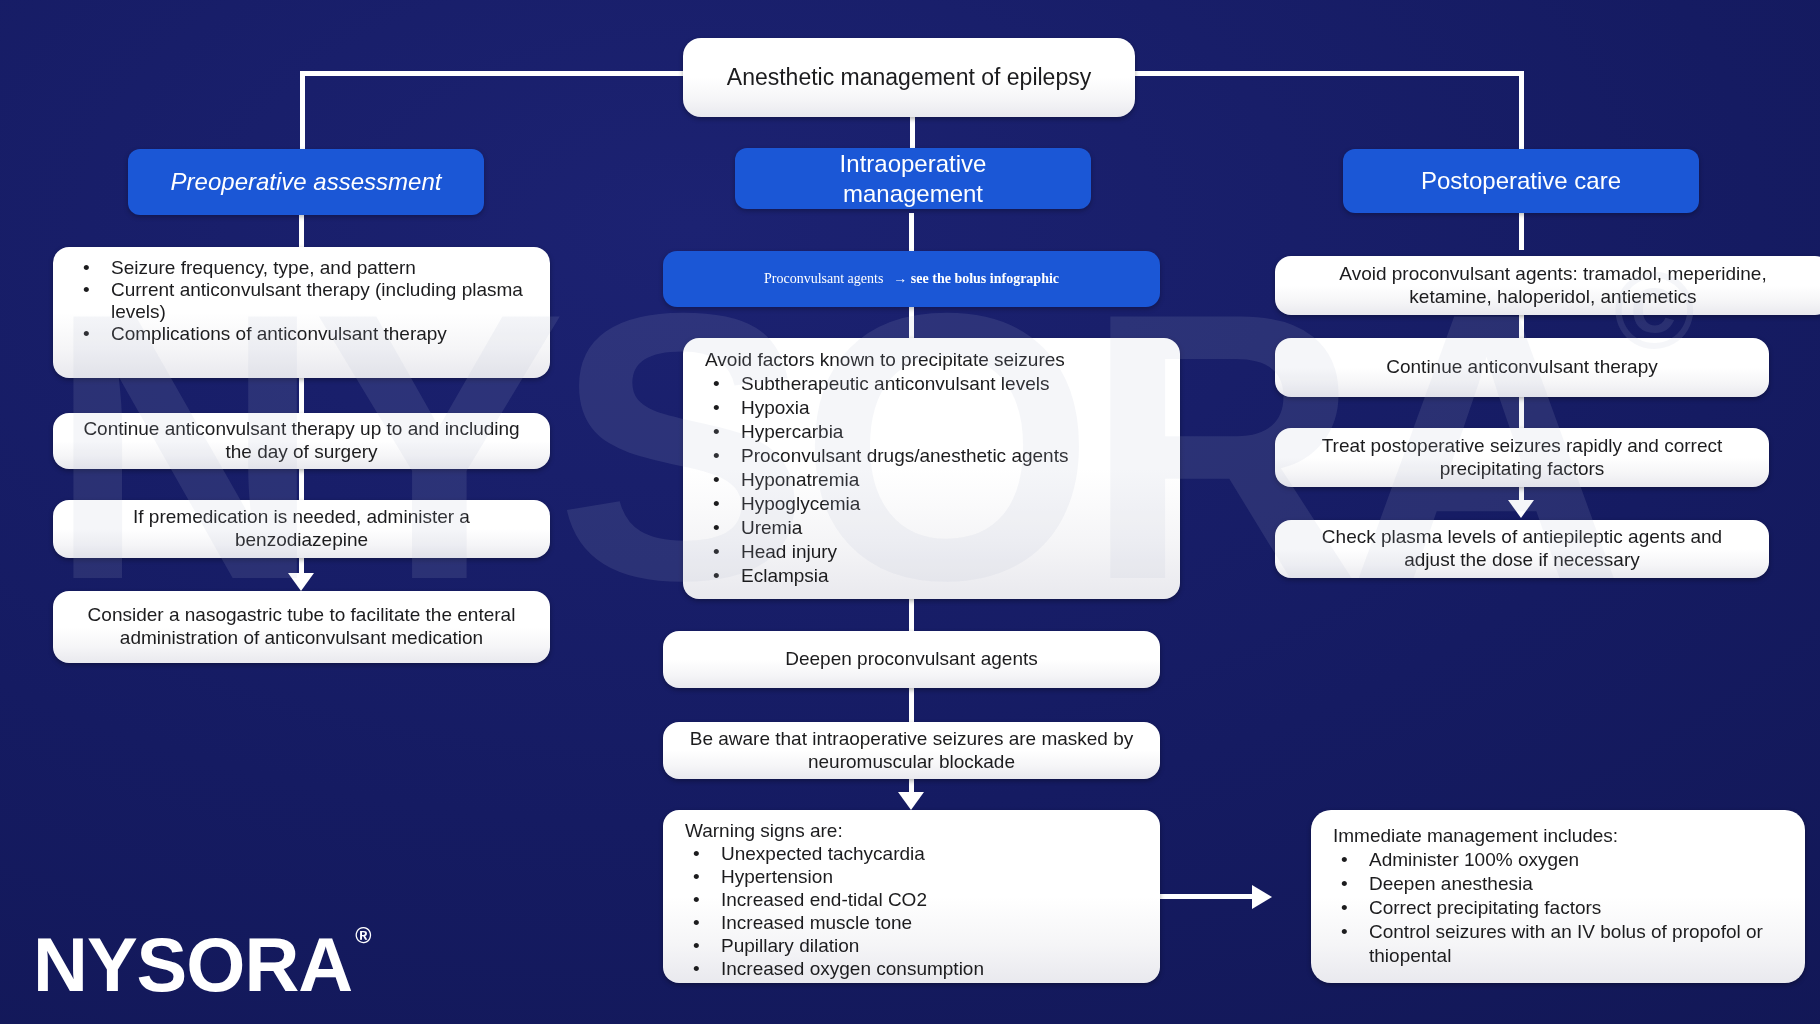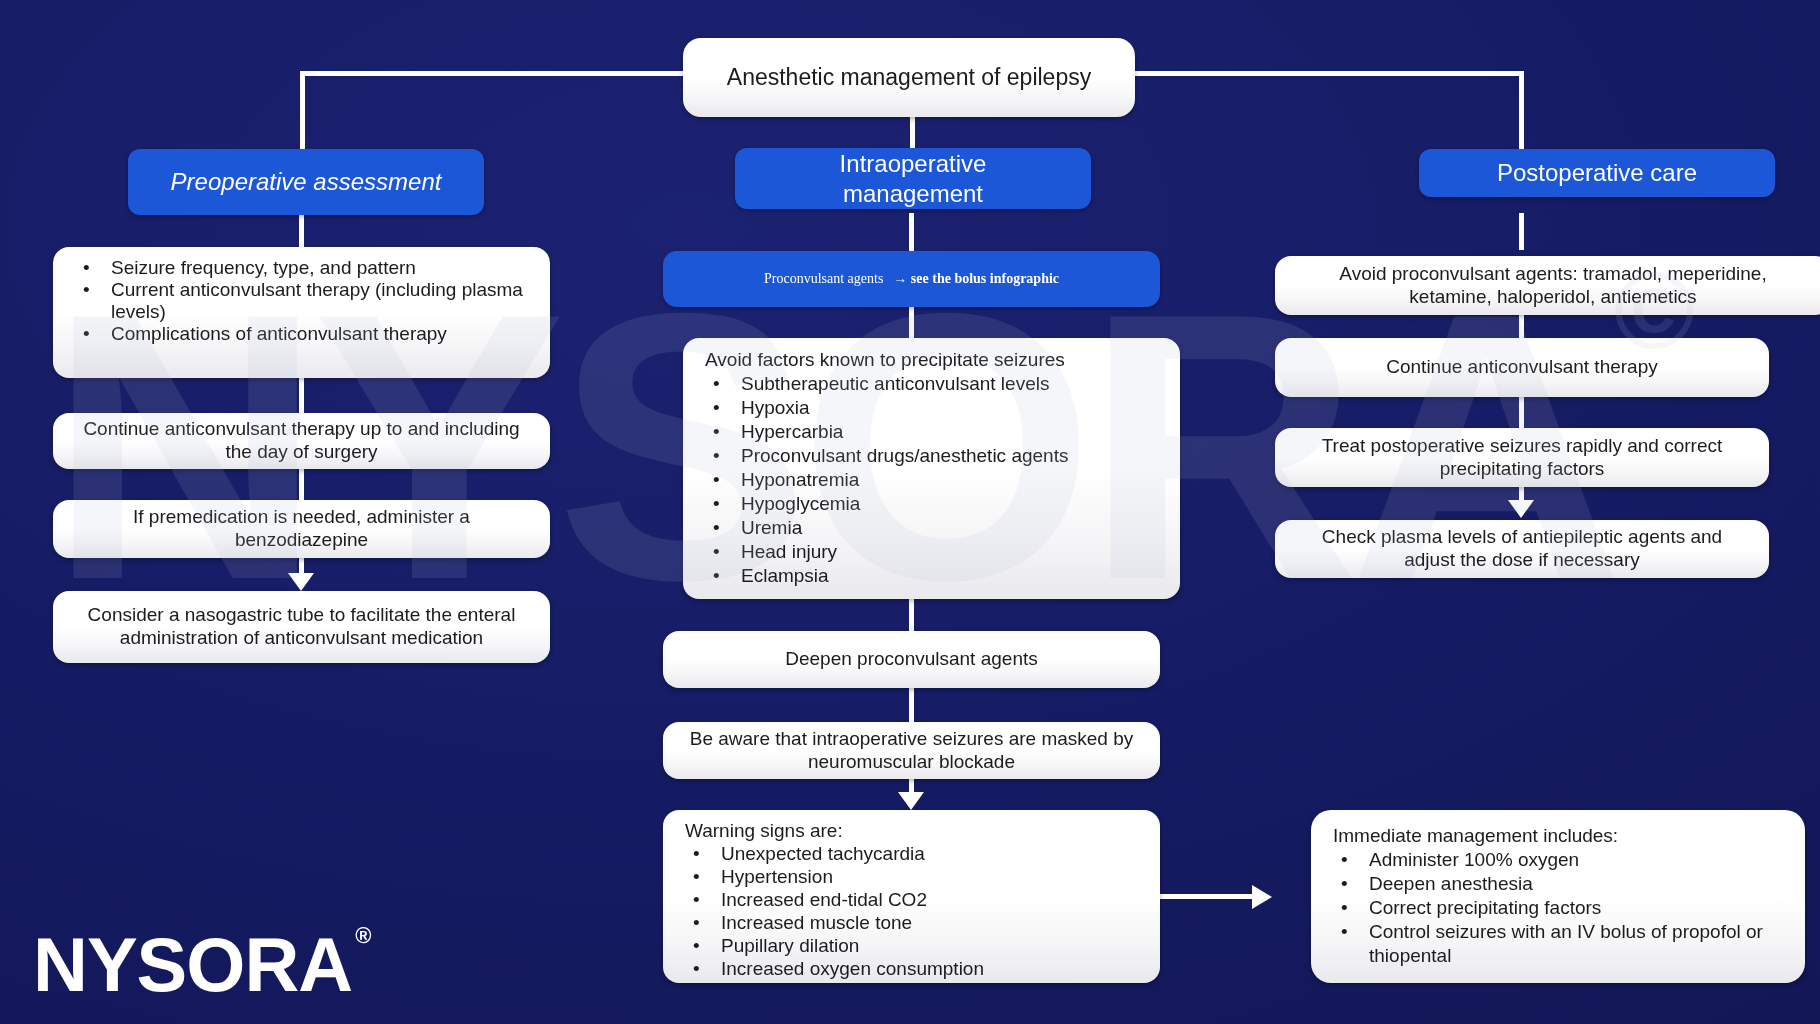--- a/index.html
+++ b/index.html
@@ -83,21 +83,21 @@
 <div class="box-white center title" style="left:683px;top:38px;width:452px;height:79px;">
   <span>Anesthetic management of epilepsy</span>
 </div>
 
 <div class="box-blue hdr" style="left:128px;top:149px;width:356px;height:66px;font-style:italic;">
   <span>Preoperative assessment</span>
 </div>
 <div class="box-blue hdr" style="left:735px;top:148px;width:356px;height:61px;padding:6px 60px;box-sizing:border-box;">
   <span>Intraoperative management</span>
 </div>
-<div class="box-blue hdr" style="left:1419px;top:149px;width:356px;height:48px;">
+<div class="box-blue hdr" style="left:1343px;top:149px;width:356px;height:64px;">
   <span>Postoperative care</span>
 </div>
 
 <div class="box-white list lh22" style="left:53px;top:247px;width:497px;height:131px;">
   <div class="row">
     <span class="bullet">•</span>
     <span class="txt">Seizure frequency, type, and pattern</span>
   </div>
   <div class="row">
     <span class="bullet">•</span>

